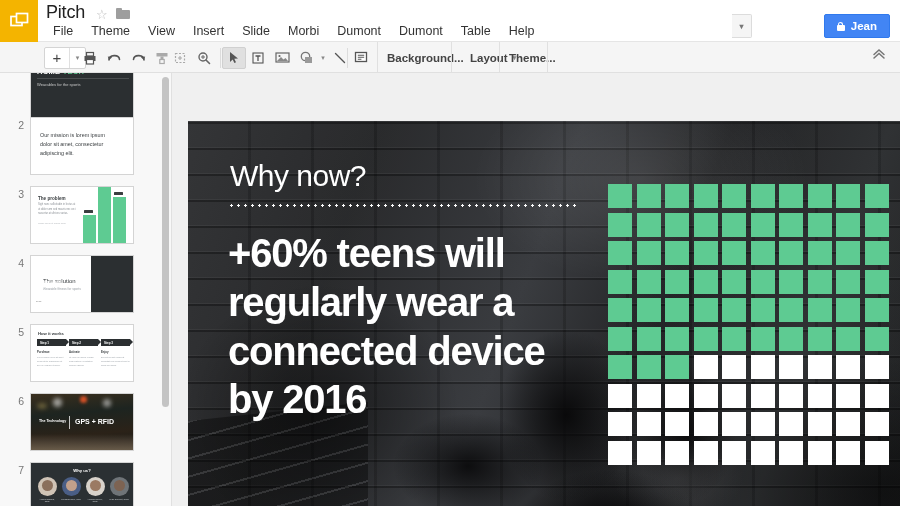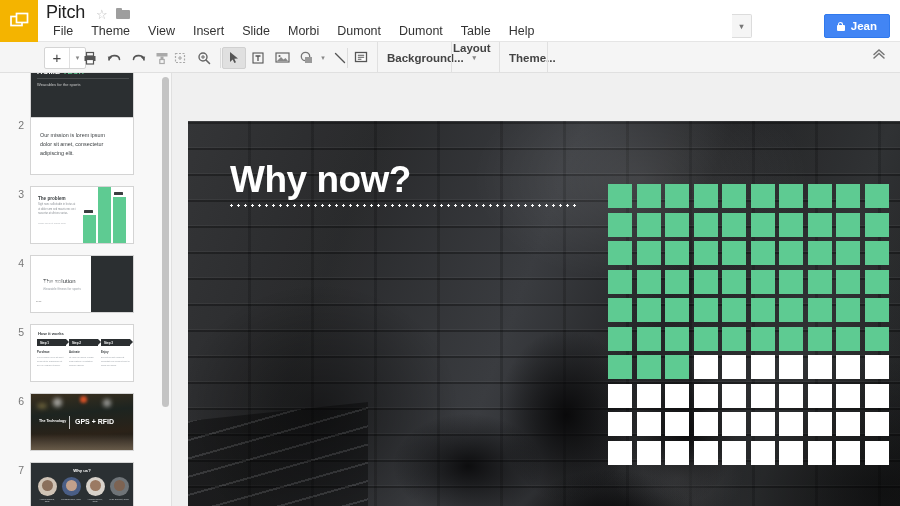--- a/index.html
+++ b/index.html
@@ -283,21 +283,21 @@
   .stairs {
     position:absolute; left: 0; top: 300px; width: 180px; height: 112px;
     background: repeating-linear-gradient(170deg,
       rgba(255,255,255,0.06) 0px, rgba(255,255,255,0.06) 2px,
       rgba(0,0,0,0.38) 2px, rgba(0,0,0,0.38) 18px);
     transform: skewY(-6deg); transform-origin: left bottom;
   }
 
   .slide-title {
     position: absolute; left: 42px; top: 38px;
-    font-size: 37px; font-weight: bold; color: #fff;
+    font-size: 30px; font-weight: normal; color: #fff;
     letter-spacing: -0.5px;
   }
   .dotted {
     position: absolute; left: 40px; top: 83px; width: 350px; height: 3px;
     background-image: radial-gradient(circle, #ffffff 1.1px, rgba(255,255,255,0) 1.2px);
     background-size: 7px 3px;
     background-repeat: repeat-x;
   }
   .headline {
     position: absolute; left: 40px; top: 108px; width: 360px;
@@ -461,21 +461,21 @@
       <svg width="14" height="13" viewBox="0 0 14 13">
           <rect x="1.5" y="1.5" width="11" height="9" fill="#fff" stroke="#555" stroke-width="1.3"></rect>
           <path d="M3.8 4.2h6.4M3.8 6.2h6.4M3.8 8.2h3.6" stroke="#555" stroke-width="1.1"></path>
         </svg>
     </div>
   </div>
 
   <div class="tdiv" style="position:absolute; left:377px; top:0;"></div>
   <div class="tlabel" style="position:absolute; left:378px; top:0;">Background...</div>
   <div class="tdiv" style="position:absolute; left:451px; top:0;"></div>
-  <div class="tlabel" style="position:absolute; left:444px; top:0;flex-direction:column;">
+  <div class="tlabel" style="position:absolute; left:461px; top:0;">
     <span>Layout</span>
     <span style="font-size:7px;color:#888;margin-left:5px;">▾</span>
   </div>
   <div class="tdiv" style="position:absolute; left:499px; top:0;"></div>
   <div class="tlabel" style="position:absolute; left:500px; top:0;">Theme...</div>
   <div class="tdiv" style="position:absolute; left:547px; top:0;"></div>
 
   <div class="collapse">
     <svg width="14" height="12" viewBox="0 0 14 12">
         <path d="M2 6.5 L7 2 L12 6.5" fill="none" stroke="#777" stroke-width="1.5" stroke-linecap="round"></path>
@@ -605,20 +605,21 @@
 <div class="canvas">
   <div class="slide">
     <div class="planks"></div>
     <div class="stairs"></div>
     <div class="subject"></div>
     <div class="subject2"></div>
     <div class="subject3"></div>
 
     <div class="slide-title">Why now?</div>
     <div class="dotted"></div>
+    <div class="headline">+60% teens will regularly wear a connected device by 2016</div>
 
     <div class="waffle" id="waffle" style="grid-template-columns: repeat(10, 24px); grid-template-rows: repeat(10, 24px);">
         <div class="cell on" style="background: rgb(94, 203, 146);"></div>
         <div class="cell on" style="background: rgb(94, 203, 146);"></div>
         <div class="cell on" style="background: rgb(94, 203, 146);"></div>
         <div class="cell on" style="background: rgb(94, 203, 146);"></div>
         <div class="cell on" style="background: rgb(94, 203, 146);"></div>
         <div class="cell on" style="background: rgb(94, 203, 146);"></div>
         <div class="cell on" style="background: rgb(94, 203, 146);"></div>
         <div class="cell on" style="background: rgb(94, 203, 146);"></div>

